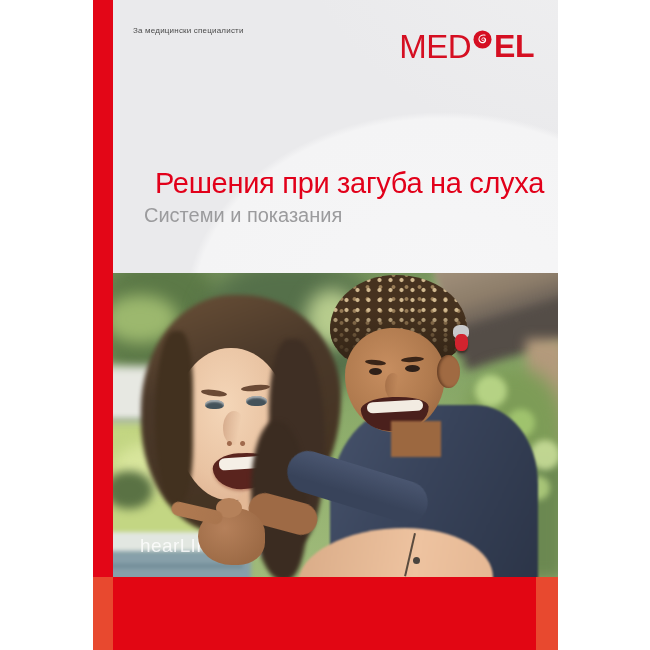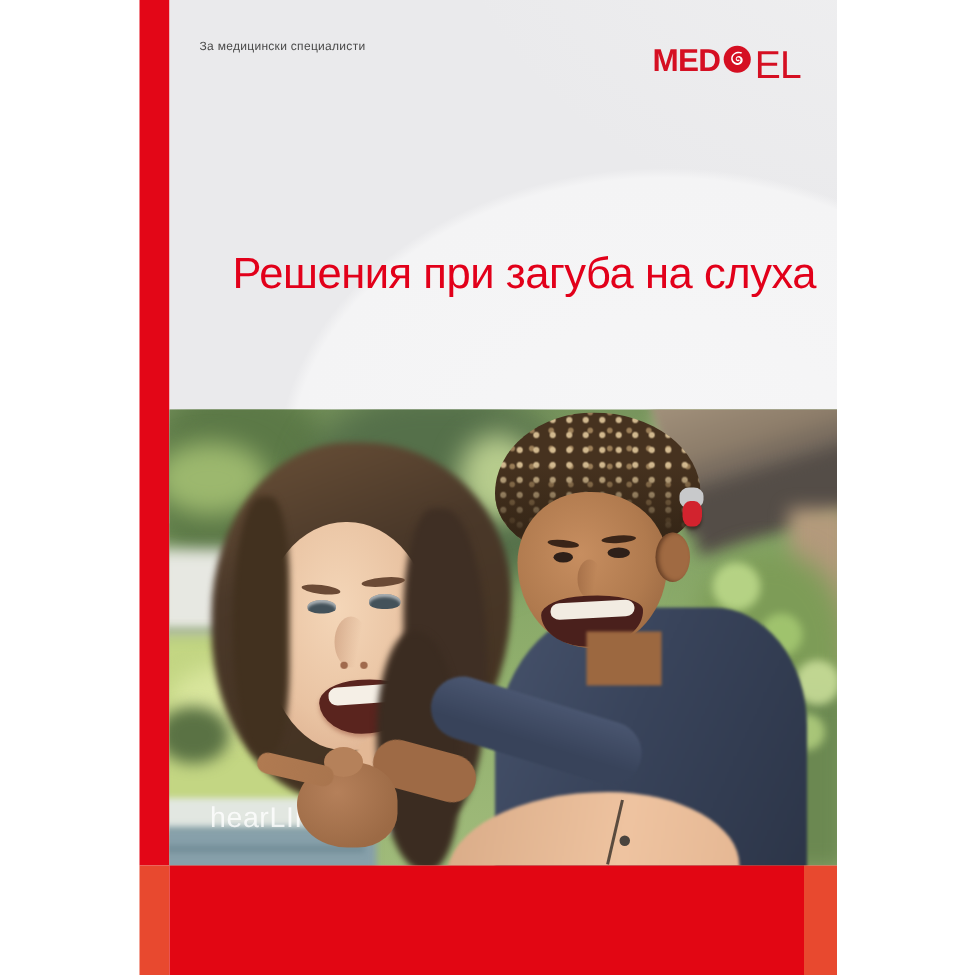--- a/index.html
+++ b/index.html
@@ -11,22 +11,22 @@
   .stripe-orange{position:absolute;left:93px;top:577px;width:20px;height:73px;background:#e8492f;}
 
   
   .panel{position:absolute;left:113px;top:0;width:445px;height:349px;
     background:
       radial-gradient(ellipse 430px 330px at 330px 310px, #f6f6f7 0%, #f4f4f5 58%, rgba(244,244,245,0) 60%),
       radial-gradient(ellipse 520px 400px at 500px -90px, #f0f0f1 0%, rgba(240,240,241,0) 62%),
       #eaeaec;}
   .audience{position:absolute;left:20px;top:26px;font-size:8px;color:#4a4a4a;letter-spacing:.2px;}
   .logo{position:absolute;right:24px;top:30px;display:flex;align-items:flex-start;gap:2px;color:#d50f22;}
-  .logo-med{font-size:21px;font-weight:700;line-height:1;letter-spacing:-.5px;}
-  .logo-el{font-size:26px;font-weight:400;line-height:1;letter-spacing:-.5px;}
+  .logo-med{font-size:33px;font-weight:400;line-height:1;letter-spacing:-.5px;}
+  .logo-el{font-size:32px;font-weight:700;line-height:1;letter-spacing:-.5px;}
   .logo-icon{display:inline-block;width:19px;height:19px;margin-top:0;}
   .titles{position:absolute;left:31px;top:168px;width:400px;}
   .title{margin:0;font-size:29px;font-weight:400;color:#e2001a;line-height:1.1;letter-spacing:-.3px;text-align:right;}
   .subtitle{margin:4px 0 0 0;font-size:20px;font-weight:400;color:#9b9b9d;line-height:1.1;}
 
   
   .photo{position:absolute;left:113px;top:273px;width:445px;height:304px;overflow:hidden;
          background:linear-gradient(175deg,#74905a 0%,#82a265 30%,#8fae6c 55%,#a3bd7d 100%);}
   .ph{position:absolute;}
 
@@ -147,20 +147,21 @@
         <svg viewBox="0 0 20 20" width="19" height="19">
           <circle cx="10" cy="10" r="9.5" fill="#d50f22"></circle>
           <path d="M13.5 5.2c-3.2-1.4-6.8.2-7.6 3.1-.7 2.5.8 5 3.2 5.6 2 .5 4-.6 4.6-2.4.5-1.5-.3-3.1-1.8-3.6-1.2-.4-2.5.2-2.9 1.3-.3.9.2 1.9 1.1 2.2.7.2 1.5-.1 1.7-.8l-1.1-.4c-.1.2-.3.3-.6.2-.4-.1-.6-.5-.5-.9.2-.6.9-.9 1.5-.7.9.3 1.4 1.3 1.1 2.2-.4 1.2-1.8 1.9-3.1 1.5-1.7-.5-2.7-2.2-2.2-4 .6-2.2 3.3-3.4 5.8-2.4z" fill="#ffffff"></path>
         </svg>
       </span>
       <span class="logo-el">EL</span>
     </div>
 
     <div class="titles">
       <h1 class="title">Решения при загуба на слуха</h1>
+      <h2 class="subtitle">Системи и показания</h2>
     </div>
   </div>
 
   <div class="photo">
 
     <div class="ph fol-tl"></div>
     <div class="ph fol-bright"></div>
     <div class="ph fol-c"></div>
     <div class="ph sky-gap"></div>
     <div class="ph sky-r"></div>

